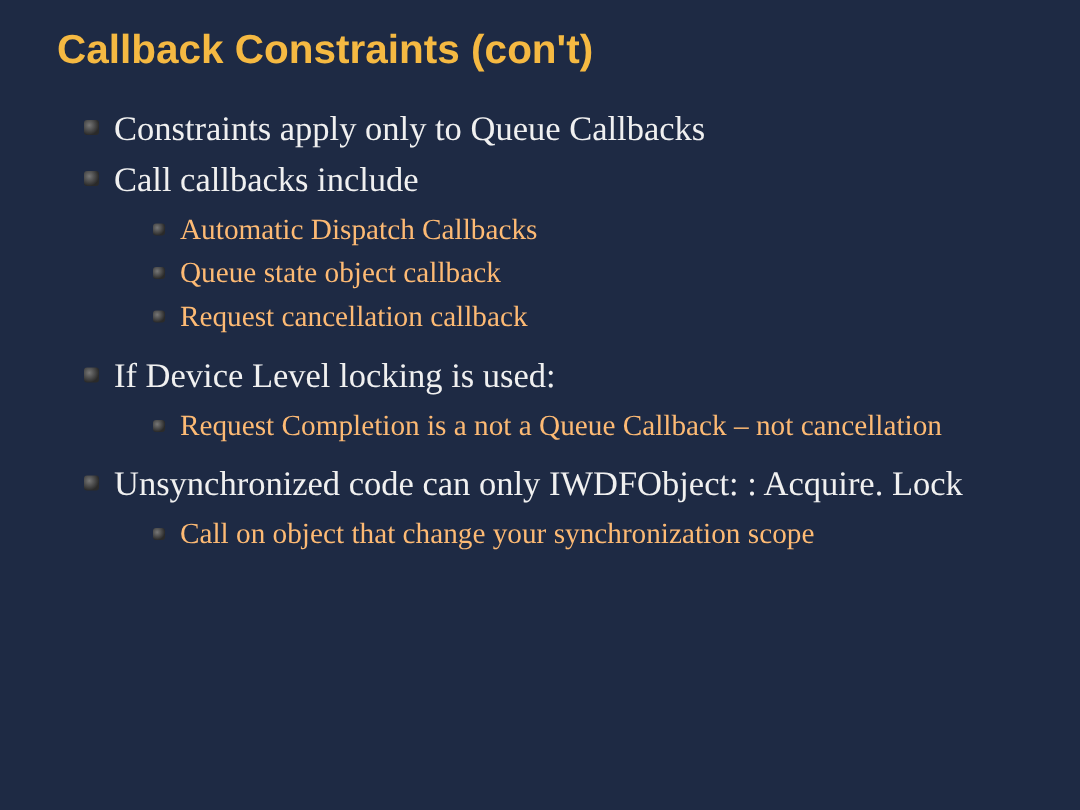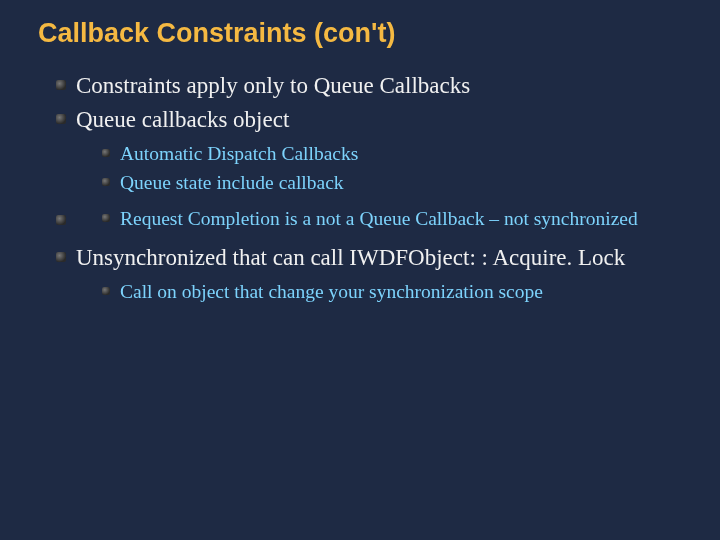--- a/index.html
+++ b/index.html
@@ -53,21 +53,21 @@
     list-style: none;
     padding-left: 26px;
     margin: 6px 0 10px 0;
   }
   ul.lvl2 > li {
     position: relative;
     padding-left: 18px;
     font-size: 19.5px;
     line-height: 1.35;
     margin-bottom: 3px;
-    color: #7dd3fc;
+    color: #fdba74;
   }
   ul.lvl2 > li::before {
     content: "";
     position: absolute;
     left: 0;
     top: 8px;
     width: 8px;
     height: 8px;
     background: radial-gradient(circle at 35% 35%, #777 0%, #2a2a2a 70%);
     border-radius: 2px;
@@ -75,31 +75,33 @@
 </style>
 </head>
 <body>
 
 <div class="slide">
   <div class="title">Callback Constraints (con't)</div>
 
   <ul class="lvl1">
     <li><span>Constraints apply only to Queue Callbacks</span></li>
     <li>
-      <span>Queue callbacks object</span>
+      <span>Call callbacks include</span>
       <ul class="lvl2">
         <li><span>Automatic Dispatch Callbacks</span></li>
-        <li><span>Queue state include callback</span></li>
+        <li><span>Queue state object callback</span></li>
+        <li><span>Request cancellation callback</span></li>
       </ul>
     </li>
     <li>
+      <span>If Device Level locking is used:</span>
       <ul class="lvl2">
-        <li><span>Request Completion is a not a Queue Callback – not synchronized</span></li>
+        <li><span>Request Completion is a not a Queue Callback – not cancellation</span></li>
       </ul>
     </li>
     <li>
-      <span>Unsynchronized that can call IWDFObject: : Acquire. Lock</span>
+      <span>Unsynchronized code can only IWDFObject: : Acquire. Lock</span>
       <ul class="lvl2">
         <li><span>Call on object that change your synchronization scope</span></li>
       </ul>
     </li>
   </ul>
 </div>
 
 </body></html>

